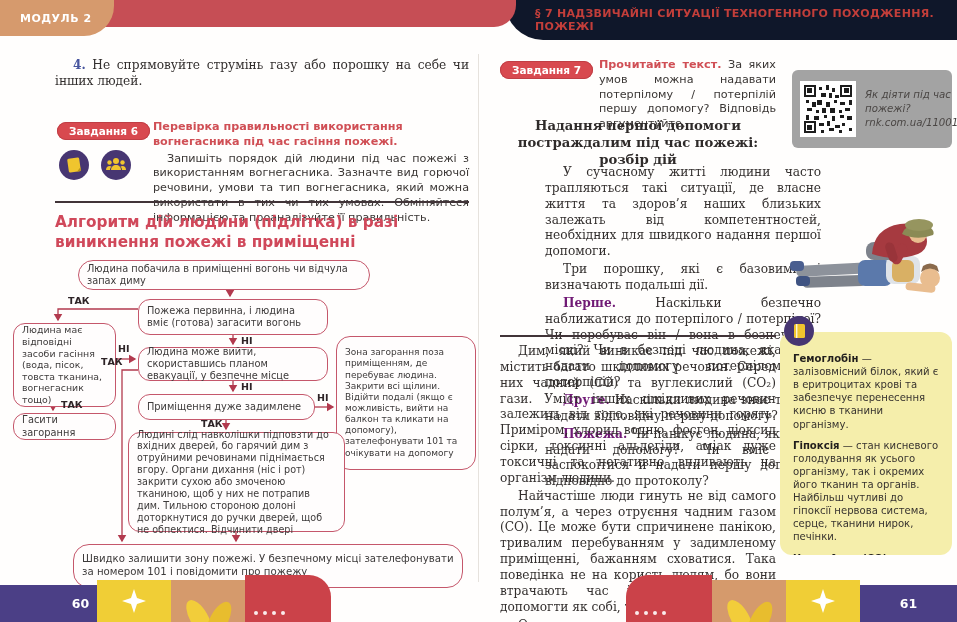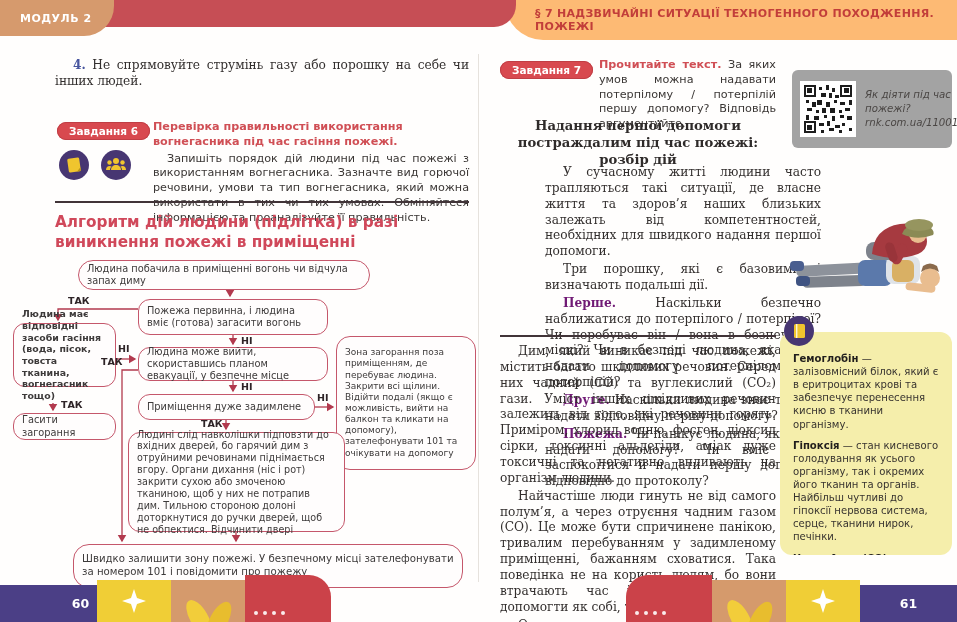--- a/index.html
+++ b/index.html
@@ -1,21 +1,21 @@
 <!DOCTYPE html>
 <html><head>
 <meta charset="utf-8">
 <style>
   html,body{margin:0;padding:0;background:#ffffff;}
   .page{position:relative;width:957px;height:622px;background:#fffefd;overflow:hidden;
         font-family:"DejaVu Sans","Liberation Sans",sans-serif;}
   .serif{font-family:"DejaVu Serif","Liberation Serif",serif;}
 
   
-  .hdr-yellow{position:absolute;left:505px;top:0;width:452px;height:40px;background:#fdba74;
+  .hdr-yellow{position:absolute;left:505px;top:0;width:452px;height:40px;background:#0f172a;
               border-radius:0 0 0 38px;display:flex;align-items:center;justify-content:center;}
   .hdr-title{color:#c23e3a;font-weight:bold;font-size:11px;letter-spacing:.3px;padding-left:30px;}
   .hdr-red{position:absolute;left:0;top:0;width:516px;height:27px;background:#c64e55;border-radius:0 0 22px 0;}
   .module-badge{position:absolute;left:0;top:0;width:114px;height:36px;background:#d69a6d;
                 border-radius:0 0 30px 0;color:#fff;font-weight:bold;font-size:11px;
                 display:flex;align-items:center;padding-left:20px;box-sizing:border-box;letter-spacing:.5px;}
 
   
   .col{position:absolute;}
   p.bp{margin:0 0 2px 0;font-size:12.2px;line-height:1.3;color:#332f2e;text-align:justify;text-indent:18px;}
@@ -138,21 +138,21 @@
         <path d="M130,118 H114 V289" marker-end="url(#ah)"></path>
         <path d="M225,129 V139" marker-end="url(#ah)"></path>
         <path d="M307,155 H325" marker-end="url(#ah)"></path>
         <path d="M218,168 V177" marker-end="url(#ah)"></path>
         <path d="M228,280 V289" marker-end="url(#ah)"></path>
       </g>
     </svg>
 
     <div class="fc-node" style="left:70px;top:8px;width:292px;height:30px;border-radius:15px;">Людина побачила в приміщенні вогонь чи відчула запах диму</div>
     <div class="fc-node" style="left:130px;top:47px;width:190px;height:36px;">Пожежа первинна, і людина вміє (готова) загасити вогонь</div>
-    <div class="fc-node" style="left:5px;top:71px;width:103px;height:64px;font-size:9.4px;font-weight:bold;">Людина має відповідні засоби гасіння (вода, пісок, товста тканина, вогнегасник тощо)</div>
+    <div class="fc-node" style="left:5px;top:71px;width:103px;height:84px;font-size:9.4px;">Людина має відповідні засоби гасіння (вода, пісок, товста тканина, вогнегасник тощо)</div>
     <div class="fc-node" style="left:5px;top:161px;width:103px;height:27px;">Гасити загорання</div>
     <div class="fc-node" style="left:130px;top:95px;width:190px;height:34px;">Людина може вийти, скориставшись планом евакуації, у безпечне місце</div>
     <div class="fc-node" style="left:130px;top:142px;width:177px;height:26px;">Приміщення дуже задимлене</div>
     <div class="fc-node" style="left:328px;top:84px;width:140px;height:134px;font-size:9px;border-radius:14px;">Зона загорання поза приміщенням, де перебуває людина. Закрити всі щілини. Відійти подалі (якщо є можливість, вийти на балкон та кликати на допомогу), зателефонувати 101 та очікувати на допомогу</div>
     <div class="fc-node" style="left:120px;top:180px;width:217px;height:100px;font-size:9.6px;">Людині слід навколішки підповзти до вхідних дверей, бо гарячий дим з отруйними речовинами піднімається вгору. Органи дихання (ніс і рот) закрити сухою або змоченою тканиною, щоб у них не потрапив дим. Тильною стороною долоні доторкнутися до ручки дверей, щоб не обпектися. Відчинити двері</div>
     <div class="fc-node" style="left:65px;top:292px;width:390px;height:44px;font-size:10.2px;border-radius:16px;">Швидко залишити зону пожежі. У безпечному місці зателефонувати за номером 101 і повідомити про пожежу</div>
 
     <span class="fc-label" style="left:60px;top:44px;">ТАК</span>
     <span class="fc-label" style="left:233px;top:84px;">НІ</span>
     <span class="fc-label" style="left:110px;top:92px;">НІ</span>

